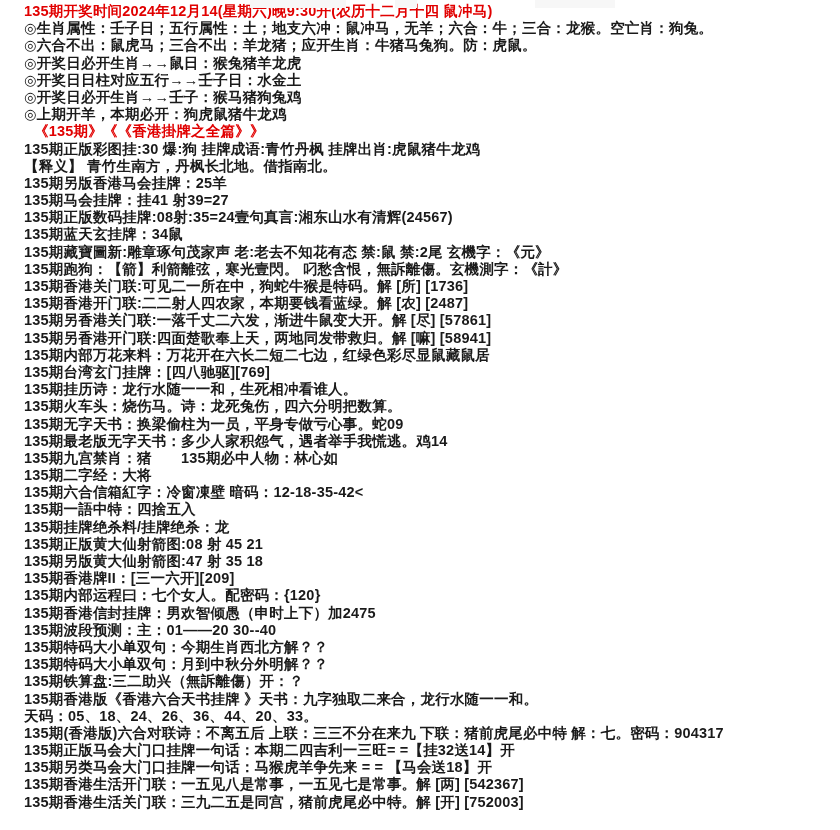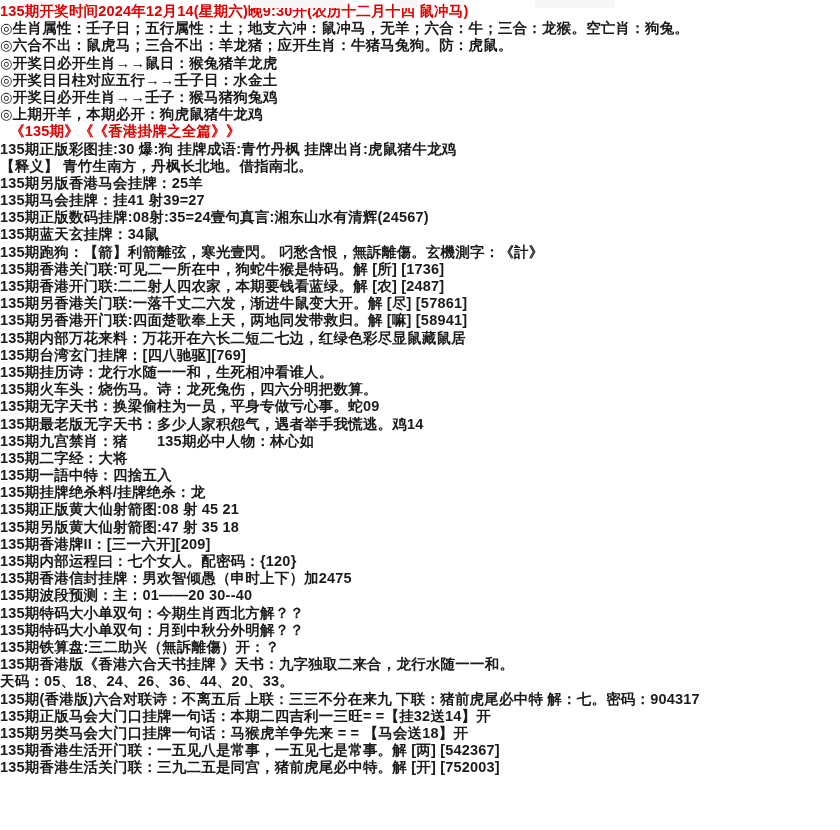--- a/index.html
+++ b/index.html
@@ -3,21 +3,21 @@
 <meta charset="utf-8">
 <style>
   html,body{margin:0;padding:0;background:#ffffff;}
   body{
     width:840px;height:830px;overflow:hidden;
     font-family:"Liberation Sans","DejaVu Sans",sans-serif;
   }
   .doc{
     position:relative;
     width:820px;height:830px;
-    padding:3px 0 0 0;
+    padding:3px 0 0 24px;
     box-sizing:border-box;
   }
   .line{
     font-size:14.5px;
     font-weight:700;
     line-height:17.2px;
     height:17.2px;
     white-space:nowrap;
     overflow:hidden;
     color:#1a1a1a;
@@ -47,33 +47,35 @@
       <div class="line">◎开奖日日柱对应五行→→壬子日：水金土</div>
       <div class="line">◎开奖日必开生肖→→壬子：猴马猪狗兔鸡</div>
       <div class="line">◎上期开羊，本期必开：狗虎鼠猪牛龙鸡</div>
       <div class="line red indent">《135期》《《香港掛牌之全篇》》</div>
       <div class="line">135期正版彩图挂:30 爆:狗 挂牌成语:青竹丹枫 挂牌出肖:虎鼠猪牛龙鸡</div>
       <div class="line">【释义】 青竹生南方，丹枫长北地。借指南北。</div>
       <div class="line">135期另版香港马会挂牌：25羊</div>
       <div class="line">135期马会挂牌：挂41 射39=27</div>
       <div class="line">135期正版数码挂牌:08射:35=24壹句真言:湘东山水有清辉(24567)</div>
       <div class="line">135期蓝天玄挂牌：34鼠</div>
+      <div class="line">135期藏寶圖新:雕章琢句茂家声 老:老去不知花有态 禁:鼠 禁:2尾 玄機字：《元》</div>
       <div class="line">135期跑狗：【箭】利箭離弦，寒光壹閃。 叼愁含恨，無訴離傷。玄機測字：《計》</div>
       <div class="line">135期香港关门联:可见二一所在中，狗蛇牛猴是特码。解 [所] [1736]</div>
       <div class="line">135期香港开门联:二二射人四农家，本期要钱看蓝绿。解 [农] [2487]</div>
       <div class="line">135期另香港关门联:一落千丈二六发，渐进牛鼠变大开。解 [尽] [57861]</div>
       <div class="line">135期另香港开门联:四面楚歌奉上天，两地同发带救归。解 [嘛] [58941]</div>
       <div class="line">135期内部万花来料：万花开在六长二短二七边，红绿色彩尽显鼠藏鼠居</div>
       <div class="line">135期台湾玄门挂牌：[四八驰驱][769]</div>
       <div class="line">135期挂历诗：龙行水随一一和，生死相冲看谁人。</div>
       <div class="line">135期火车头：烧伤马。诗：龙死兔伤，四六分明把数算。</div>
       <div class="line">135期无字天书：换梁偷柱为一员，平身专做亏心事。蛇09</div>
       <div class="line">135期最老版无字天书：多少人家积怨气，遇者举手我慌逃。鸡14</div>
       <div class="line">135期九宫禁肖：猪　　135期必中人物：林心如</div>
       <div class="line">135期二字经：大将</div>
+      <div class="line">135期六合信箱紅字：冷窗凍壁 暗码：12-18-35-42&lt;</div>
       <div class="line">135期一語中特：四捨五入</div>
       <div class="line">135期挂牌绝杀料/挂牌绝杀：龙</div>
       <div class="line">135期正版黄大仙射箭图:08 射 45 21</div>
       <div class="line">135期另版黄大仙射箭图:47 射 35 18</div>
       <div class="line">135期香港牌II：[三一六开][209]</div>
       <div class="line">135期内部运程曰：七个女人。配密码：{120}</div>
       <div class="line">135期香港信封挂牌：男欢智倾愚（申时上下）加2475</div>
       <div class="line">135期波段预测：主：01——20 30--40</div>
       <div class="line">135期特码大小单双句：今期生肖西北方解？？</div>
       <div class="line">135期特码大小单双句：月到中秋分外明解？？</div>

